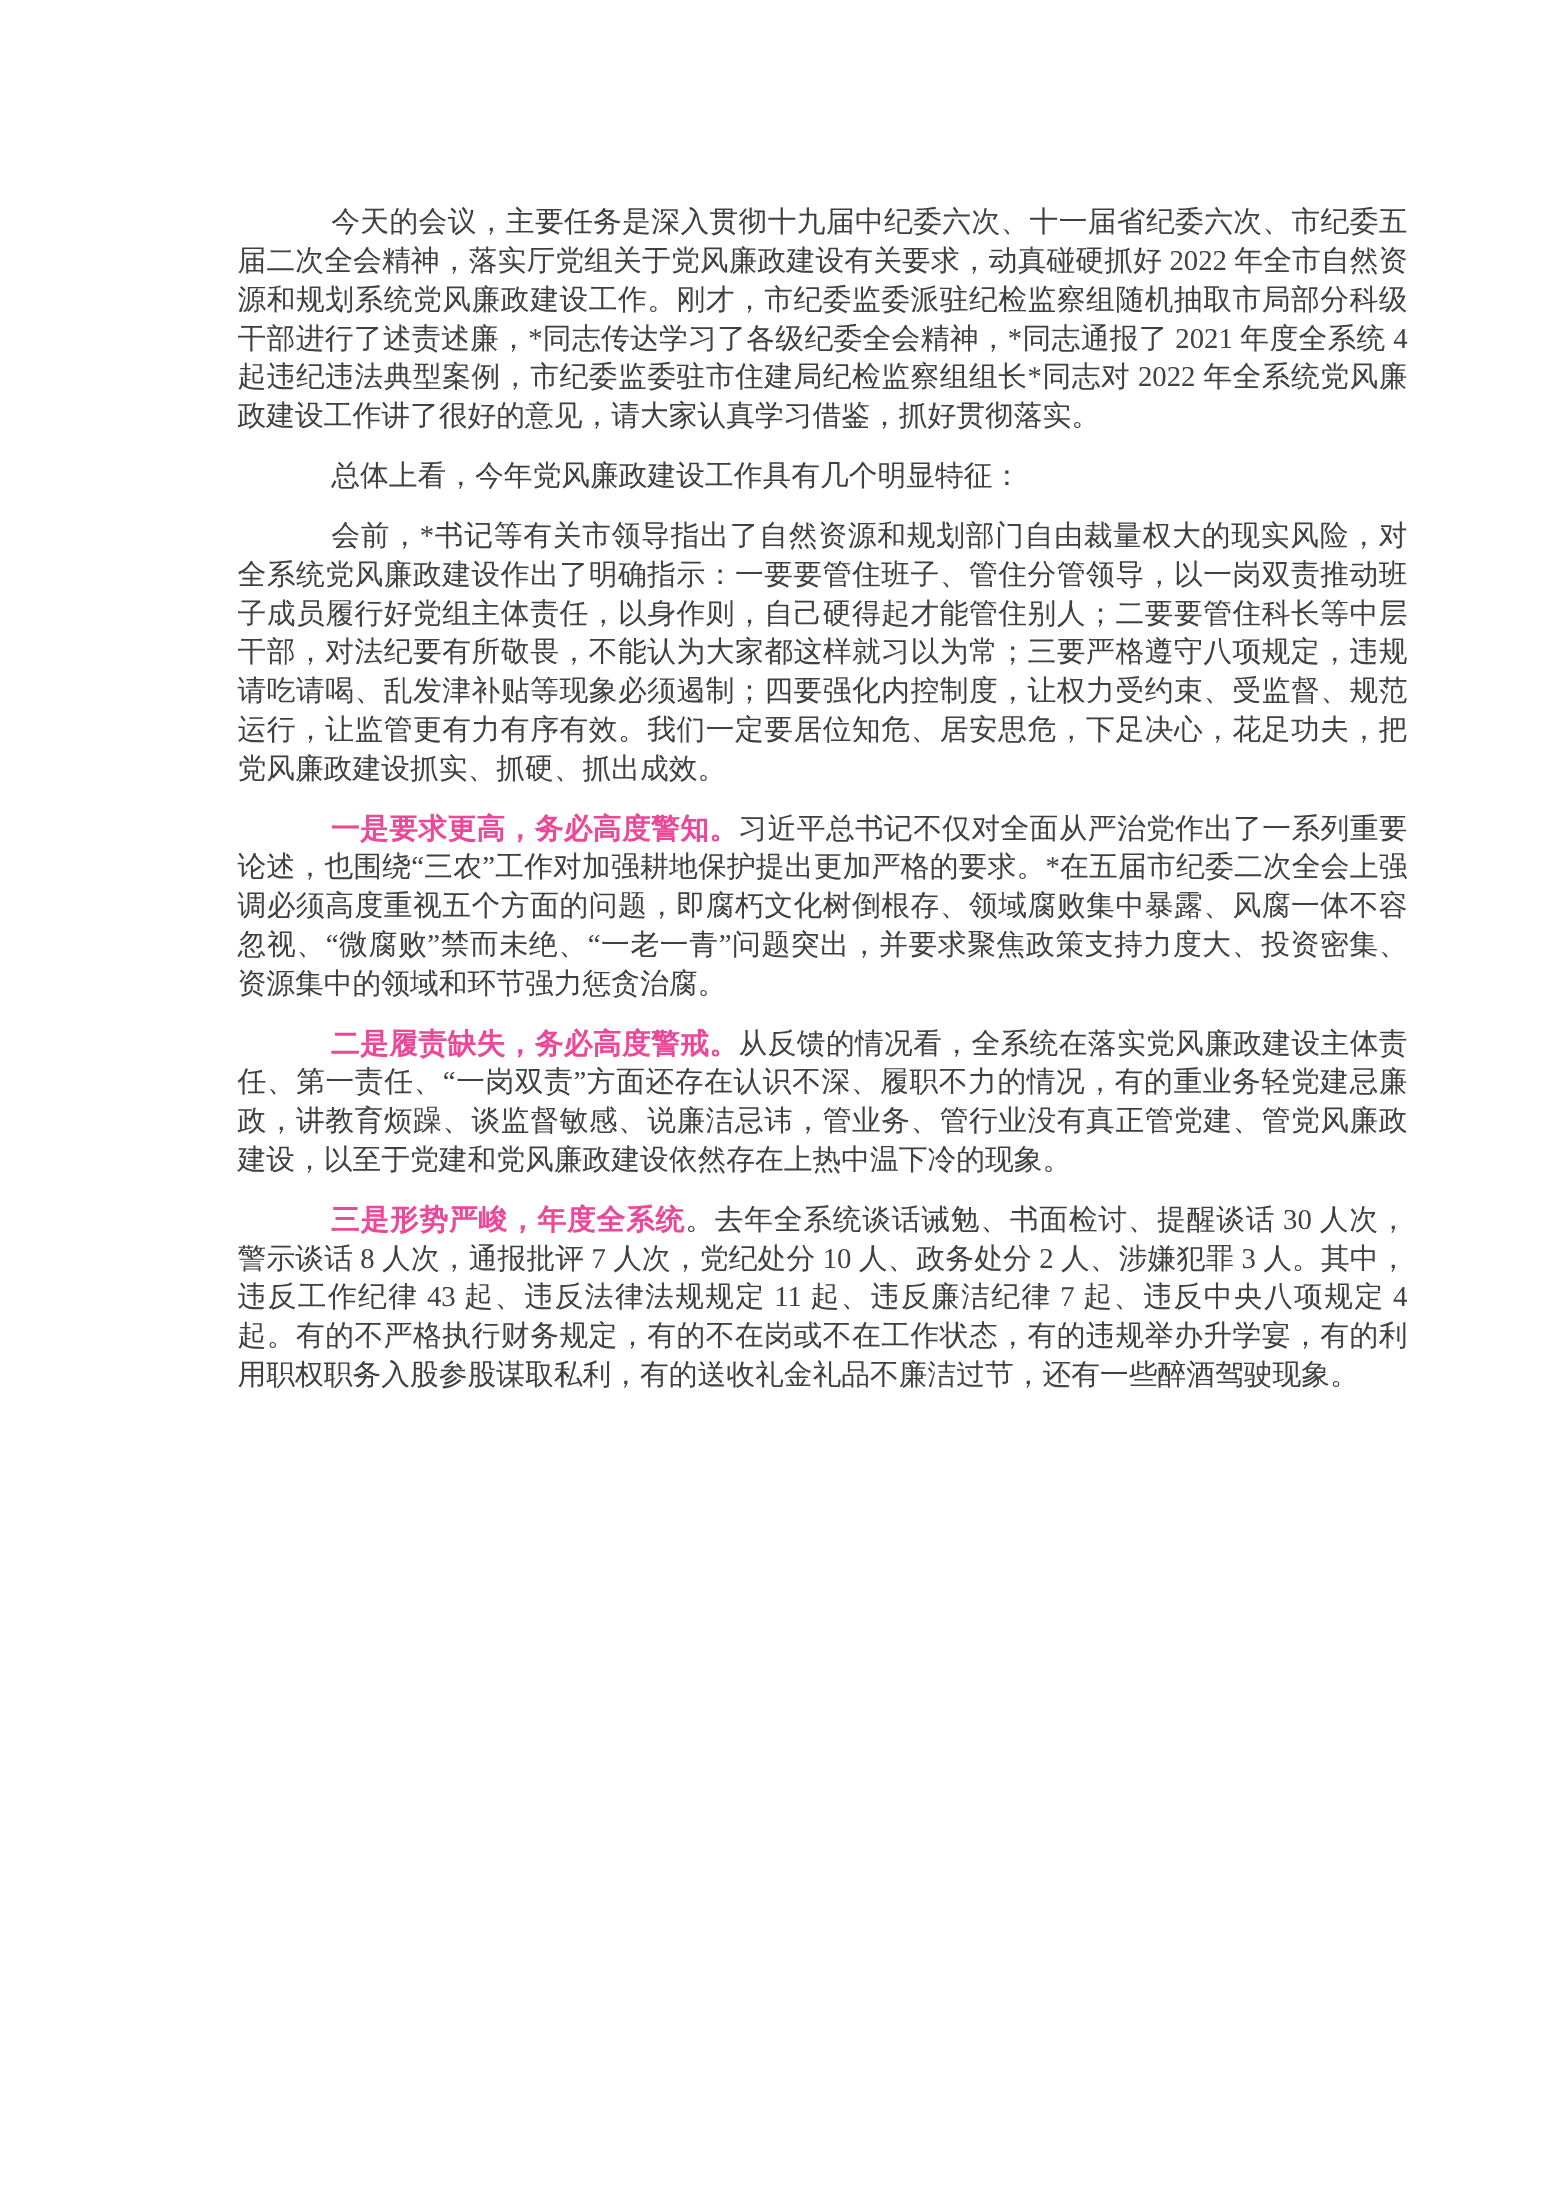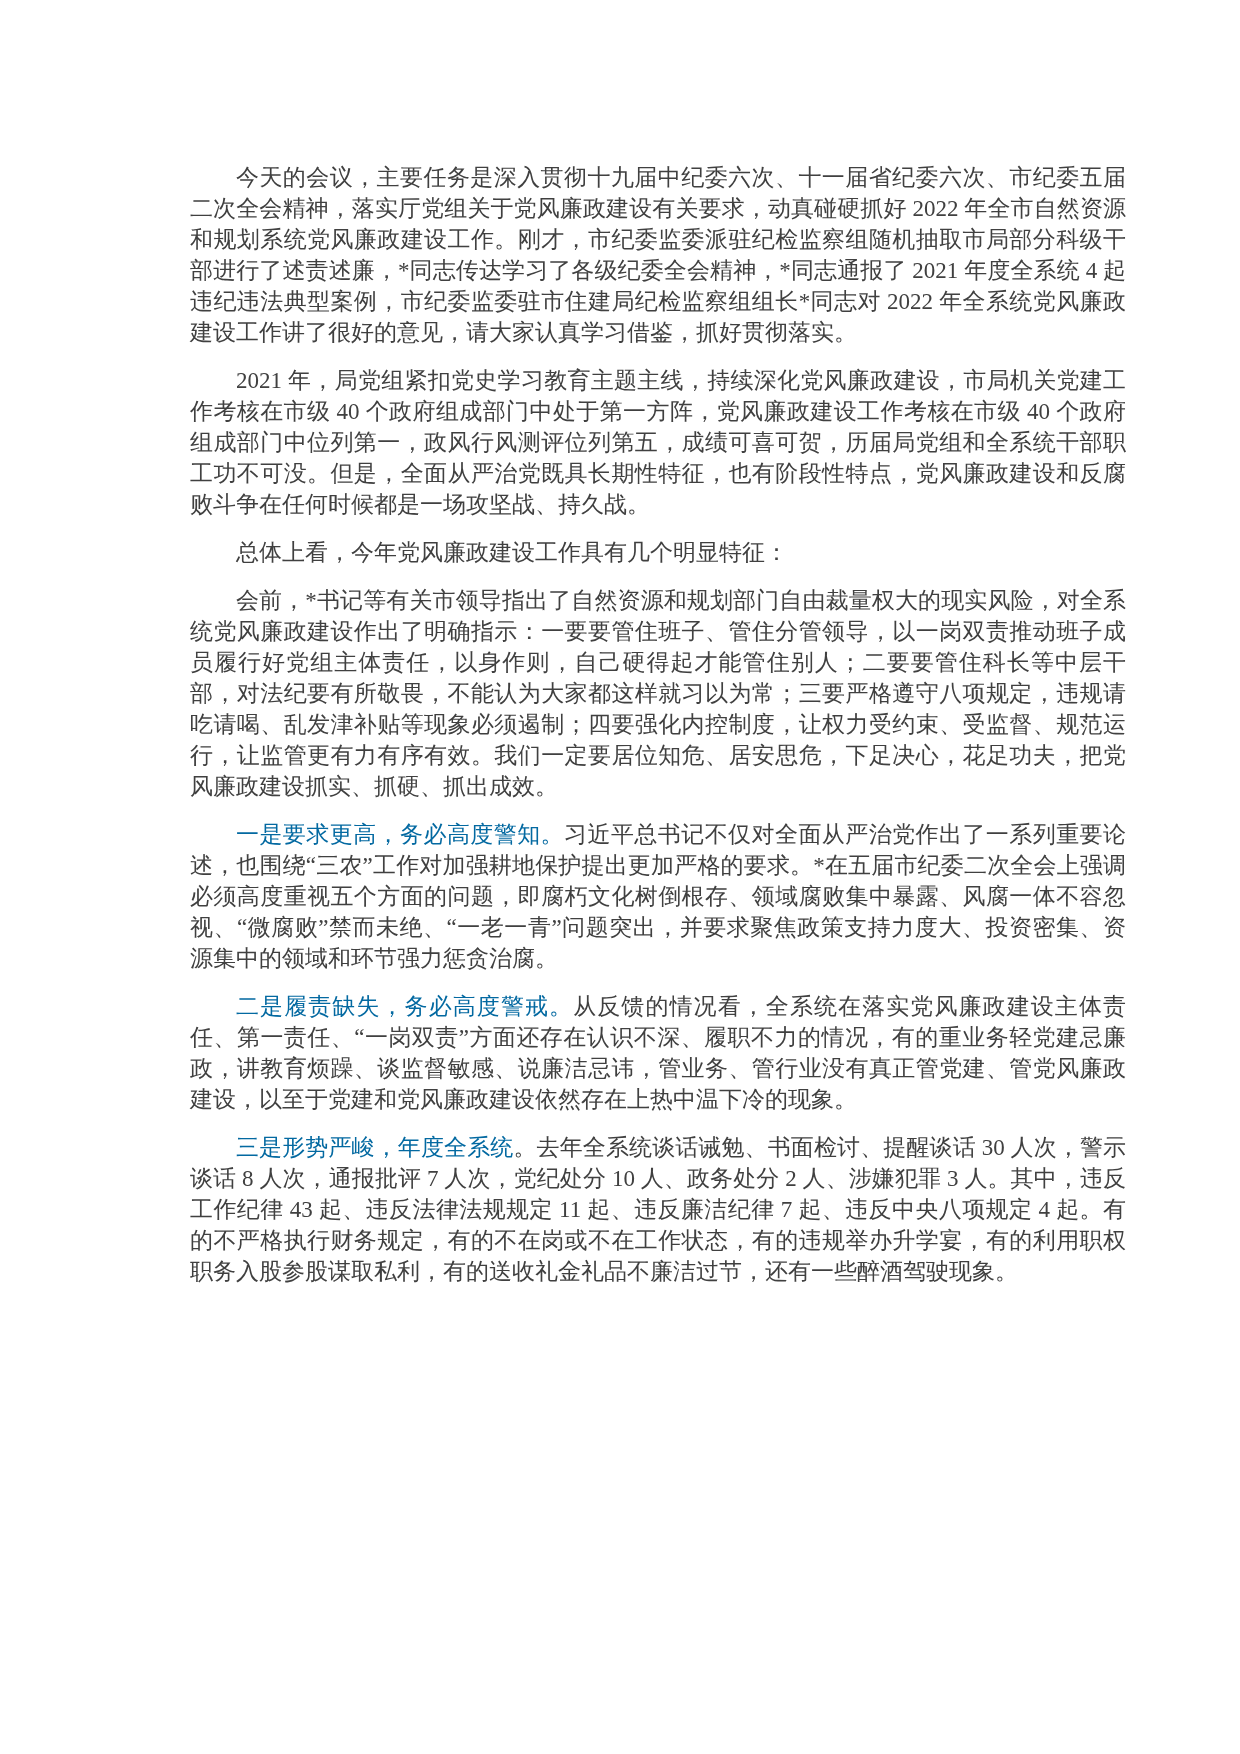--- a/index.html
+++ b/index.html
@@ -23,33 +23,33 @@
     line-height: 31px;
     color: #404040;
   }
   .para {
     margin: 0 0 17px 0;
     text-indent: 2em;
     text-align: justify;
     word-break: break-all;
   }
   .para .lead {
-    font-weight: 400;
-    color: #0369a1;
+    font-weight: 700;
+    color: #ec4899;
+    margin-left: 29px;
   }
 </style>
 </head>
 <body>
 
 <div class="page">
   <div class="doc-body">
 
     <p class="para"><strong class="lead"></strong><span>今天的会议，主要任务是深入贯彻十九届中纪委六次、十一届省纪委六次、市纪委五届二次全会精神，落实厅党组关于党风廉政建设有关要求，动真碰硬抓好 2022 年全市自然资源和规划系统党风廉政建设工作。刚才，市纪委监委派驻纪检监察组随机抽取市局部分科级干部进行了述责述廉，*同志传达学习了各级纪委全会精神，*同志通报了 2021 年度全系统 4 起违纪违法典型案例，市纪委监委驻市住建局纪检监察组组长*同志对 2022 年全系统党风廉政建设工作讲了很好的意见，请大家认真学习借鉴，抓好贯彻落实。</span></p>
 
-    <p class="para"><strong class="lead"></strong><span>2021 年，局党组紧扣党史学习教育主题主线，持续深化党风廉政建设，市局机关党建工作考核在市级 40 个政府组成部门中处于第一方阵，党风廉政建设工作考核在市级 40 个政府组成部门中位列第一，政风行风测评位列第五，成绩可喜可贺，历届局党组和全系统干部职工功不可没。但是，全面从严治党既具长期性特征，也有阶段性特点，党风廉政建设和反腐败斗争在任何时候都是一场攻坚战、持久战。</span></p>
 
     <p class="para"><strong class="lead"></strong><span>总体上看，今年党风廉政建设工作具有几个明显特征：</span></p>
 
     <p class="para"><strong class="lead"></strong><span>会前，*书记等有关市领导指出了自然资源和规划部门自由裁量权大的现实风险，对全系统党风廉政建设作出了明确指示：一要要管住班子、管住分管领导，以一岗双责推动班子成员履行好党组主体责任，以身作则，自己硬得起才能管住别人；二要要管住科长等中层干部，对法纪要有所敬畏，不能认为大家都这样就习以为常；三要严格遵守八项规定，违规请吃请喝、乱发津补贴等现象必须遏制；四要强化内控制度，让权力受约束、受监督、规范运行，让监管更有力有序有效。我们一定要居位知危、居安思危，下足决心，花足功夫，把党风廉政建设抓实、抓硬、抓出成效。</span></p>
 
     <p class="para"><strong class="lead">一是要求更高，务必高度警知。</strong><span>习近平总书记不仅对全面从严治党作出了一系列重要论述，也围绕“三农”工作对加强耕地保护提出更加严格的要求。*在五届市纪委二次全会上强调必须高度重视五个方面的问题，即腐朽文化树倒根存、领域腐败集中暴露、风腐一体不容忽视、“微腐败”禁而未绝、“一老一青”问题突出，并要求聚焦政策支持力度大、投资密集、资源集中的领域和环节强力惩贪治腐。</span></p>
 
     <p class="para"><strong class="lead">二是履责缺失，务必高度警戒。</strong><span>从反馈的情况看，全系统在落实党风廉政建设主体责任、第一责任、“一岗双责”方面还存在认识不深、履职不力的情况，有的重业务轻党建忌廉政，讲教育烦躁、谈监督敏感、说廉洁忌讳，管业务、管行业没有真正管党建、管党风廉政建设，以至于党建和党风廉政建设依然存在上热中温下冷的现象。</span></p>
 
     <p class="para"><strong class="lead">三是形势严峻，年度全系统</strong><span>。去年全系统谈话诫勉、书面检讨、提醒谈话 30 人次，警示谈话 8 人次，通报批评 7 人次，党纪处分 10 人、政务处分 2 人、涉嫌犯罪 3 人。其中，违反工作纪律 43 起、违反法律法规规定 11 起、违反廉洁纪律 7 起、违反中央八项规定 4 起。有的不严格执行财务规定，有的不在岗或不在工作状态，有的违规举办升学宴，有的利用职权职务入股参股谋取私利，有的送收礼金礼品不廉洁过节，还有一些醉酒驾驶现象。</span></p>

